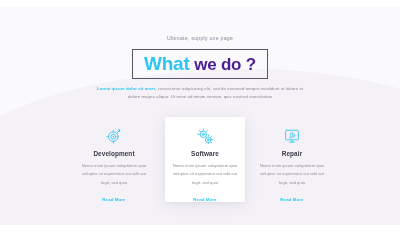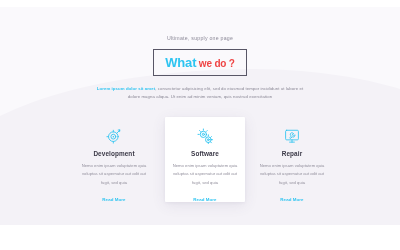--- a/index.html
+++ b/index.html
@@ -66,29 +66,29 @@
     text-align: center;
   }
   .title-box {
     display: inline-block;
     border: 1.2px solid #585666;
     padding: 4px 11px 5px 11px;
     background: transparent;
     line-height: 1;
   }
   .title-box .t1 {
-    font-size: 13px;
+    font-size: 19px;
     font-weight: bold;
     color: #2ec4f1;
     letter-spacing: -0.2px;
   }
   .title-box .t2 {
-    font-size: 10px;
-    font-weight: bold;
-    color: #ef4444;
+    font-size: 17px;
+    font-weight: bold;
+    color: #4c1d95;
     letter-spacing: -0.2px;
   }
   .lead {
     position: absolute;
     left: 95px;
     top: 78px;
     width: 210px;
     text-align: center;
     font-size: 4.3px;
     line-height: 1.95;

